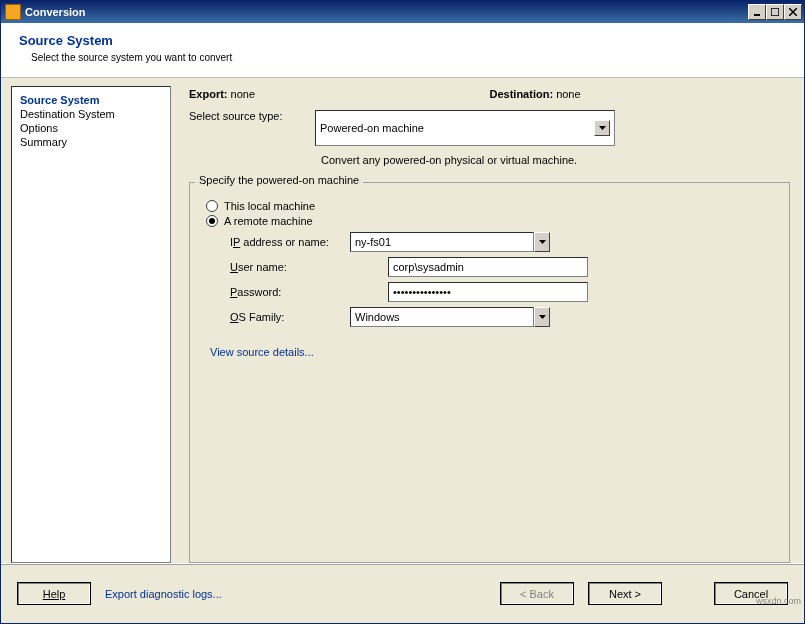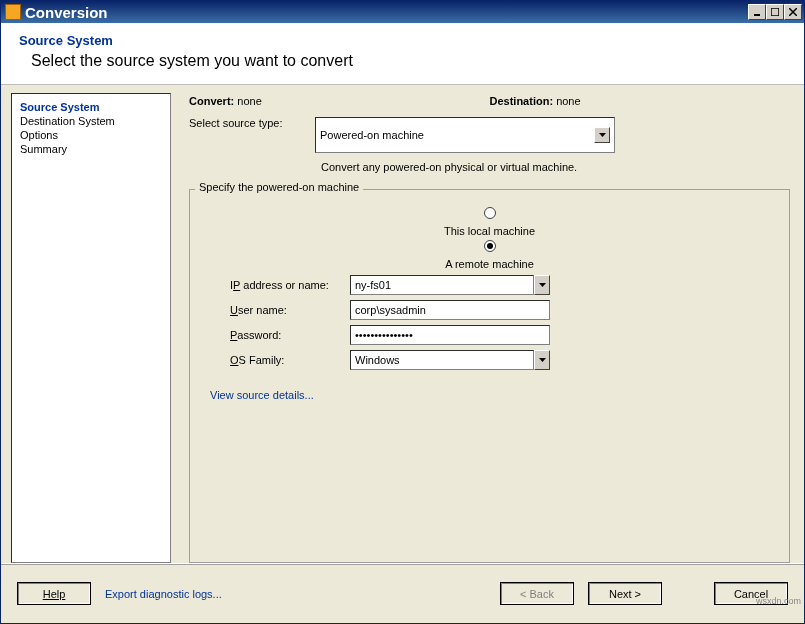--- a/index.html
+++ b/index.html
@@ -29,42 +29,42 @@
     align-items: center;
     padding: 0 2px 0 4px;
   }
   .title-icon {
     width: 16px; height: 16px;
     margin-right: 4px;
     background: #f5a623;
     border: 1px solid #a06000;
     display: inline-block;
   }
-  .title-text { font-weight: bold; font-size: 15px; flex:1; }
+  .title-text { font-weight: bold; font-size: 11px; flex:1; }
   .win-controls { display: flex; gap: 0; }
   .win-btn {
     width: 18px; height: 16px;
     background: #d4d0c8;
     border: 1px solid #fff;
     border-right-color:#404040;
     border-bottom-color:#404040;
     font-family: Arial;
     font-size: 10px;
     display: flex; align-items: center; justify-content: center;
     color:#000;
     cursor:pointer;
   }
   .win-btn svg { display:block; }
   .header-section {
     background: #fff;
     padding: 10px 18px 14px 18px;
     border-bottom: 1px solid #bdbdbd;
   }
   .header-title { font-weight: bold; font-size: 13px; color:#003399; margin-bottom:4px;}
-  .header-desc { font-size: 16px; color:#000; margin-left: 12px; }
+  .header-desc { font-size: 10px; color:#000; margin-left: 12px; }
 
   .body-area {
     flex: 1;
     display: flex;
     padding: 8px 10px 0 10px;
     gap: 8px;
     min-height: 0;
   }
   .sidebar {
     width: 160px;
@@ -126,34 +126,35 @@
     flex: 1;
     position: relative;
   }
   .legend {
     position: absolute;
     top: -9px;
     left: 5px;
     background: #ece9d8;
     padding: 0 4px;
   }
-  .radio-row { margin: 3px 0; display:flex; align-items:center; gap:6px;flex-direction:column;}
+  .radio-row { margin: 3px 0; display:flex; align-items:center; gap:6px;}
   .radio { width:12px;height:12px;border:1px solid #404040;border-radius:50%;background:#fff;display:inline-flex;align-items:center;justify-content:center;}
   .radio.checked::after{content:'';width:6px;height:6px;background:#000;border-radius:50%;}
   .form-row {
     display:flex;
     align-items:center;
     margin: 5px 0 5px 24px;
   }
   .form-label { width: 120px; text-decoration-color: transparent;}
   .form-label .ul { text-decoration: underline; }
   .form-input {
     width: 200px; height: 20px; padding: 2px 4px;
     background:#fff; border: 1px inset #808080;
     font: inherit;
+    margin-left: 38px;
   }
   .form-combo { display:flex; }
   .form-combo .dd-btn { height: 20px; }
   .form-combo-input {
     width: 184px; height: 20px; padding: 2px 4px;
     background:#fff; border: 1px inset #808080;
     font: inherit;
   }
   .link {
     color:#003399;
@@ -233,21 +234,21 @@
     <div class="sidebar">
       <div class="sidebar-item active">Source System</div>
       <div class="sidebar-item">Destination System</div>
       <div class="sidebar-item">Options</div>
       <div class="sidebar-item">Summary</div>
     </div>
 
     <div class="main">
       <div class="info-row">
         <div class="info-left">
-          <span class="info-label">Convert:</span>
+          <span class="info-label">Export:</span>
           <span>none</span>
         </div>
         <div class="info-right">
           <span class="info-label">Destination:</span>
           <span>none</span>
         </div>
       </div>
 
       <div class="select-row">
         <span class="select-label">Select source type:</span>

